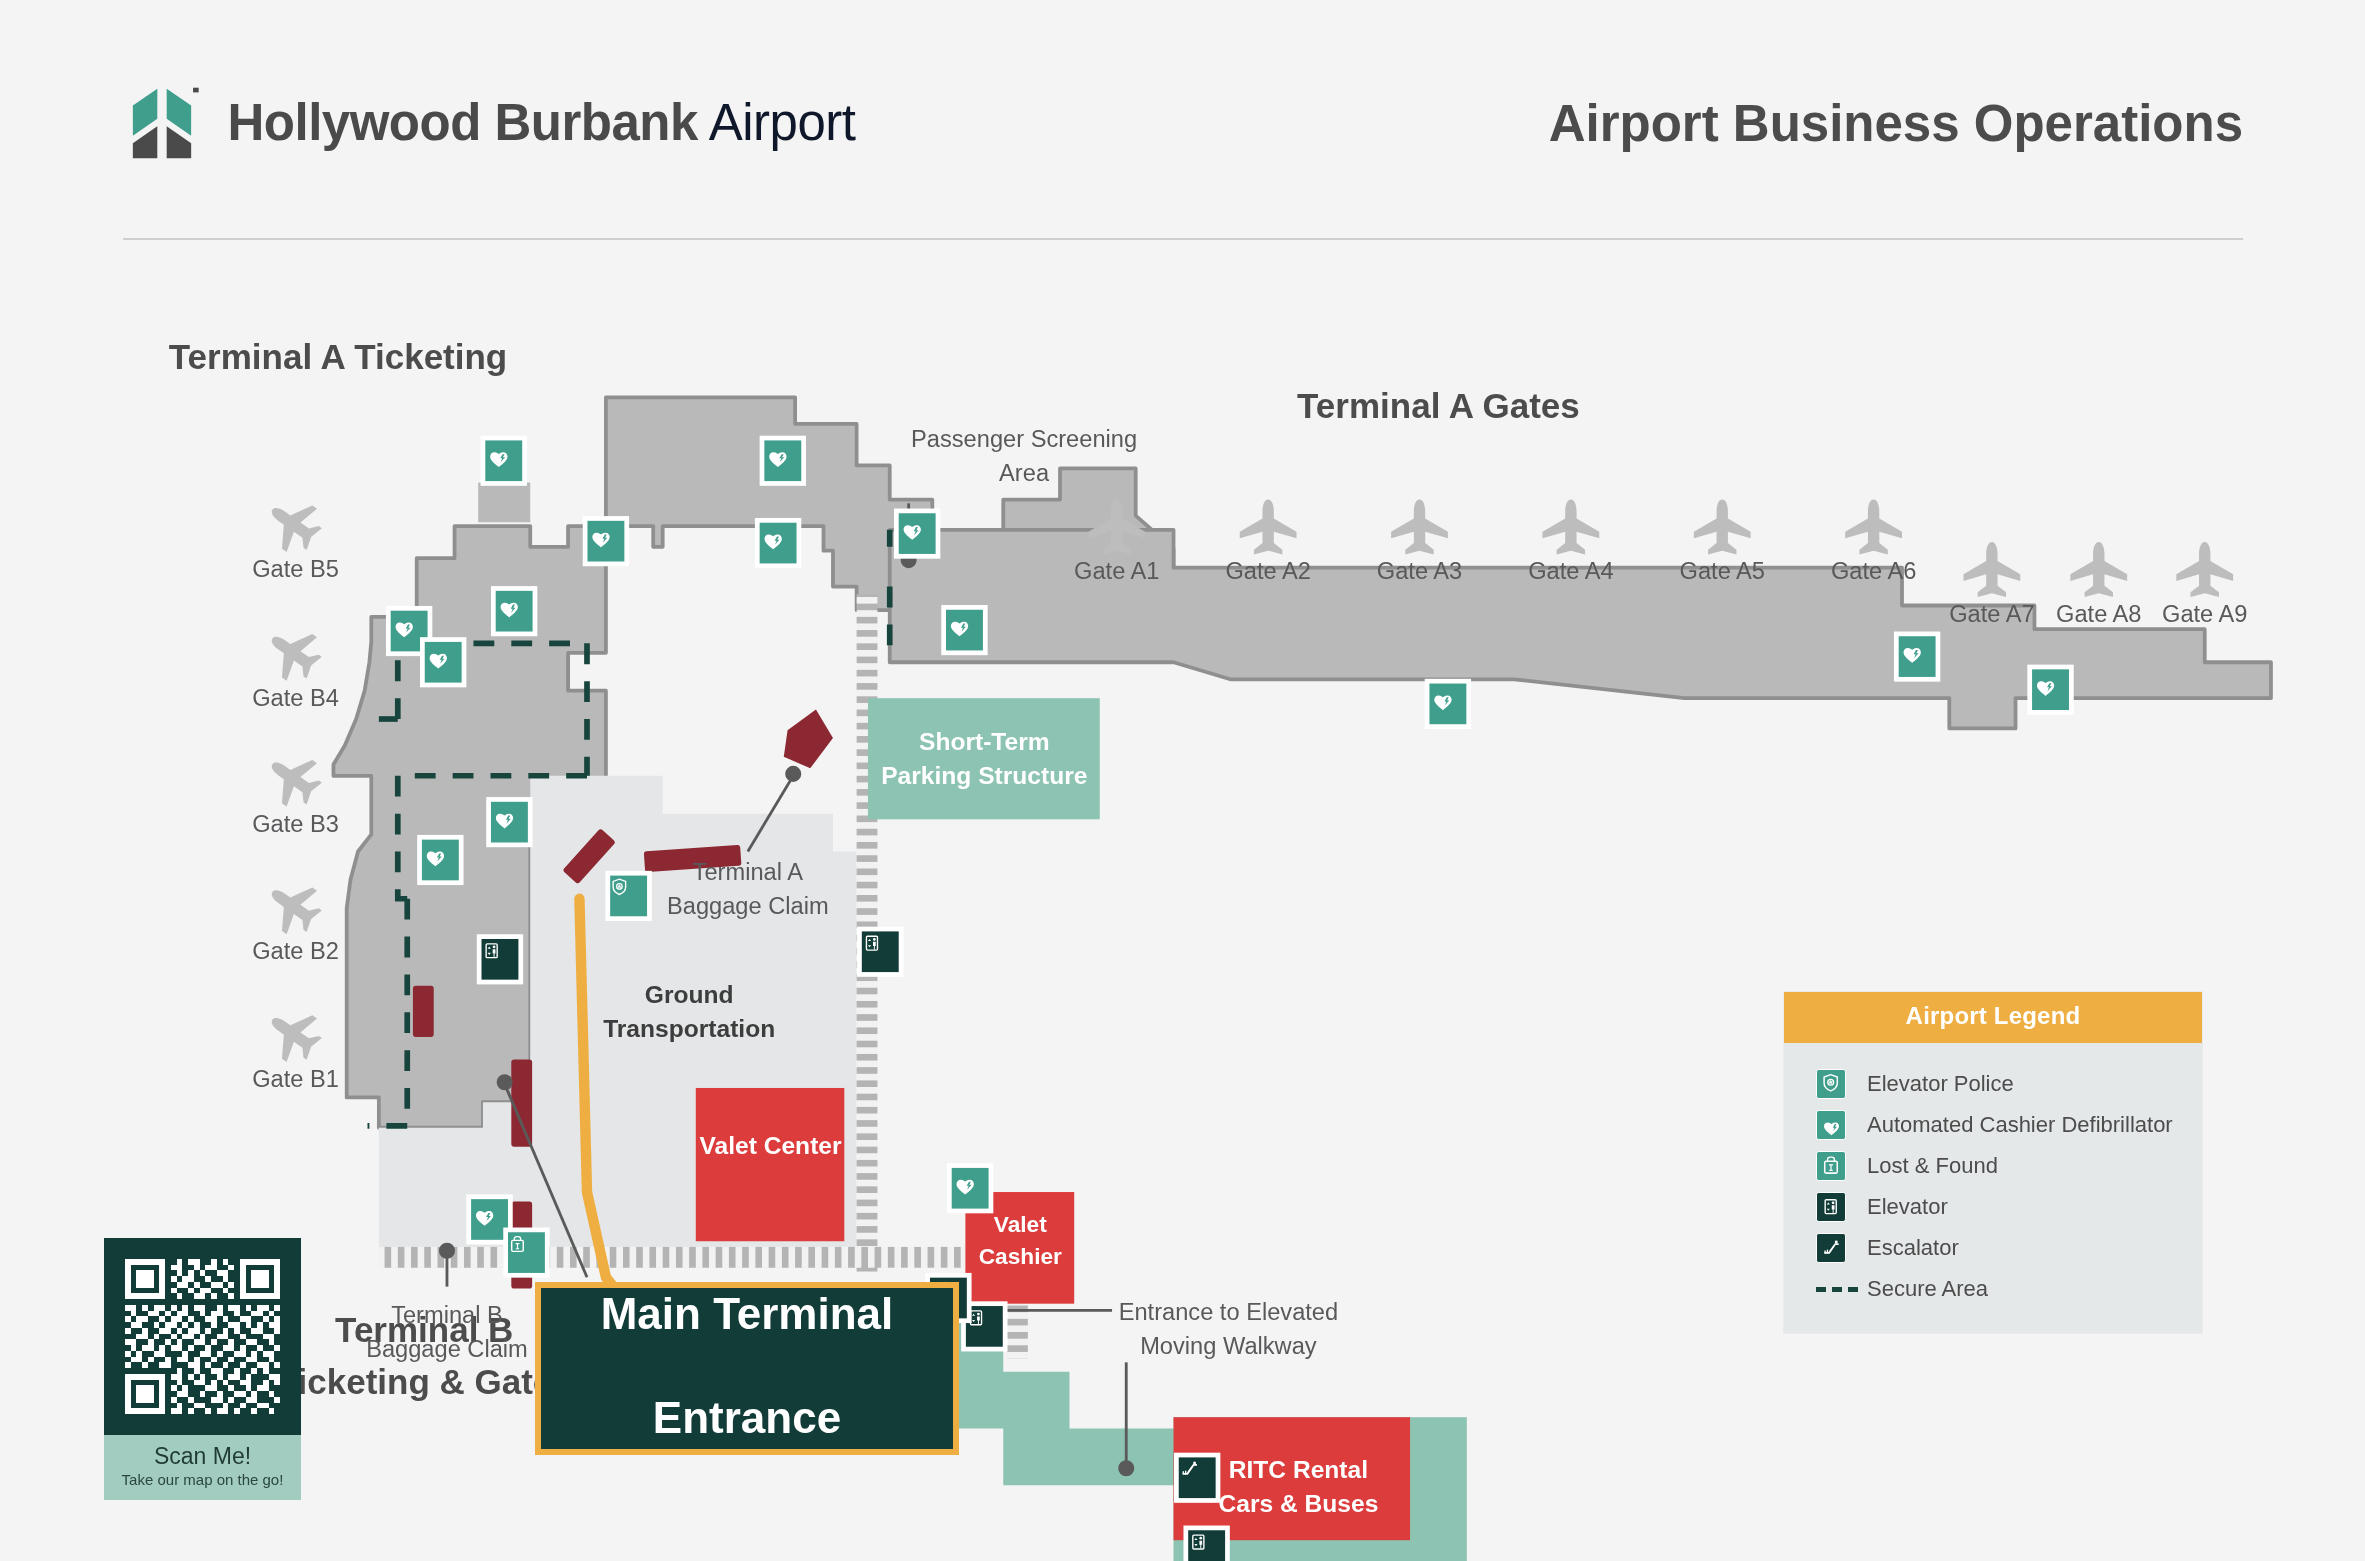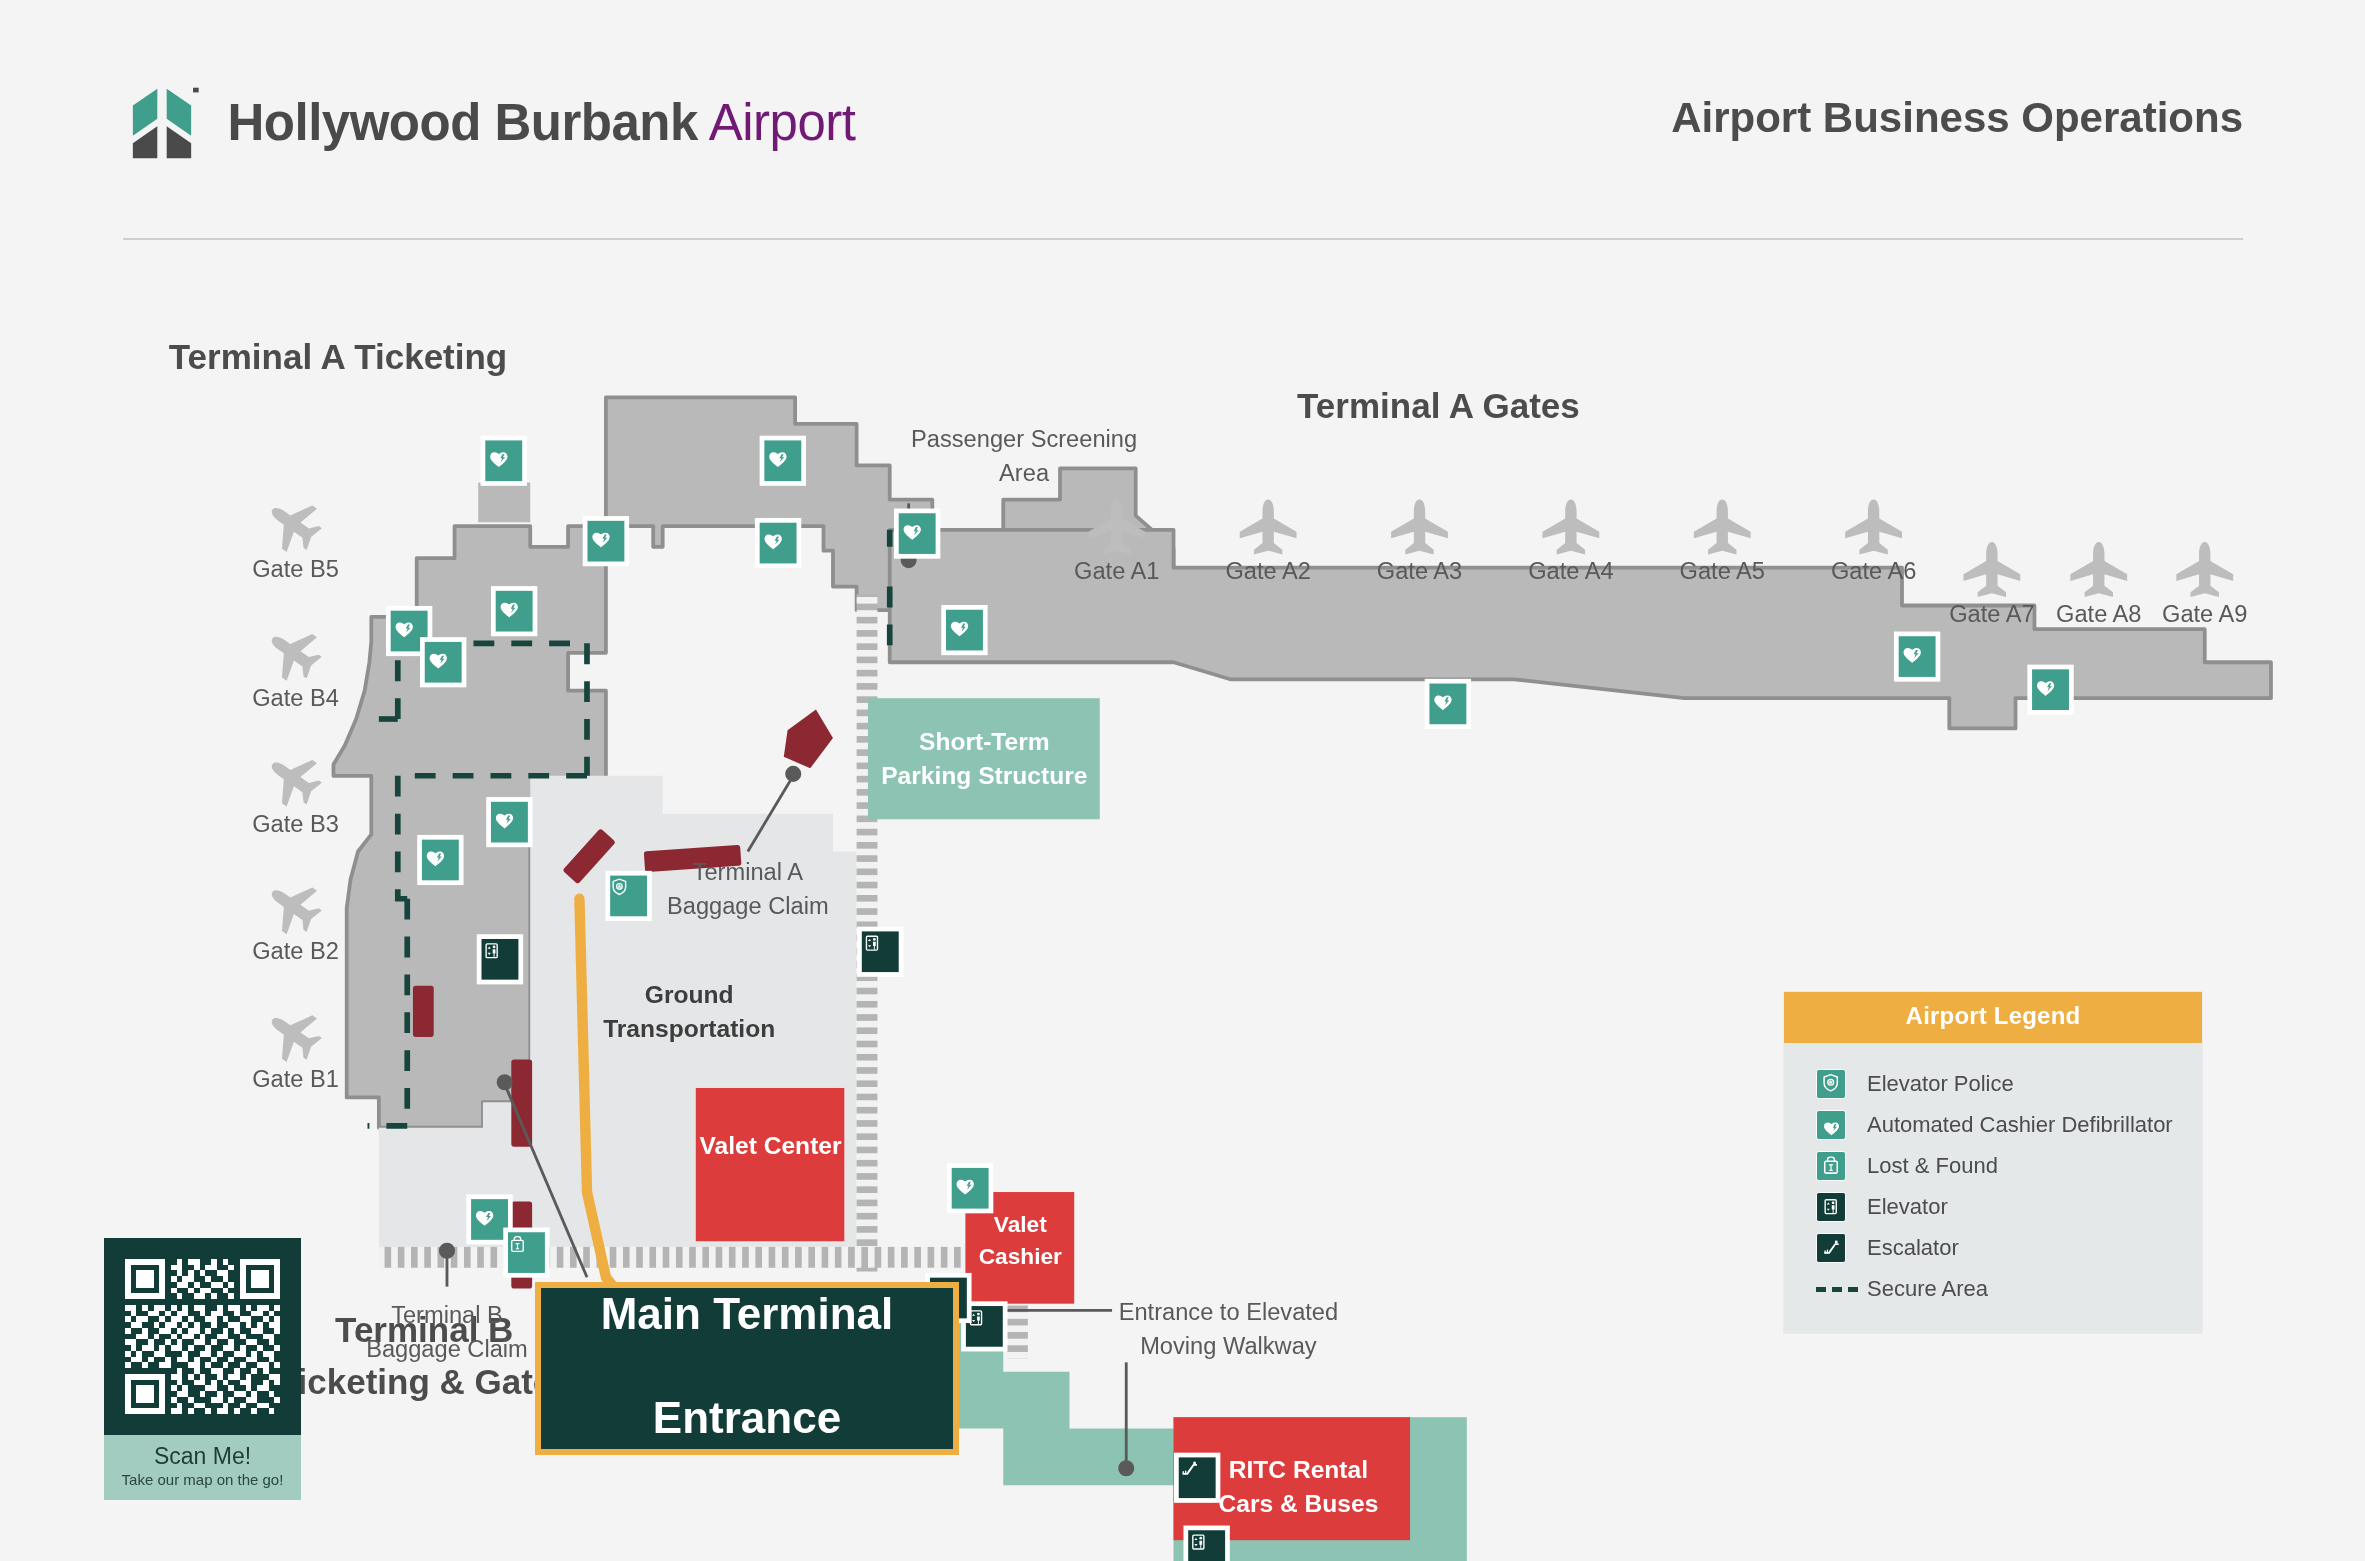--- a/index.html
+++ b/index.html
@@ -11,22 +11,22 @@
     position:relative;
   }
   .page{position:absolute;inset:0;}
 
   
   .header{position:absolute;left:123px;top:66px;width:2120px;height:170px;}
   .brand{position:absolute;left:0;top:17px;display:flex;align-items:center;gap:26.5px;}
   .logo{width:78px;height:79px;position:relative;}
   .brandtext{font-size:51px;letter-spacing:-0.5px;white-space:nowrap;}
   .brandtext .b1{font-weight:bold;color:#4a4a4a;}
-  .brandtext .b2{font-weight:normal;color:#701a75;}
-  .deptitle{position:absolute;right:0;top:28px;font-size:42px;font-weight:bold;color:#4c4c4c;white-space:nowrap;}
+  .brandtext .b2{font-weight:normal;color:#0f172a;}
+  .deptitle{position:absolute;right:0;top:28px;font-size:51px;font-weight:bold;color:#4c4c4c;white-space:nowrap;}
   .hr{position:absolute;left:123px;top:238px;width:2120px;height:1.9px;background:#cfcfcf;}
 
   
   .mapwrap{position:absolute;left:0;top:246px;width:2366px;height:1315px;}
   svg.map{display:block;}
 
   
   .t-head{font-family:"Liberation Sans",sans-serif;font-size:37px;font-weight:bold;fill:#4c4c4c;}
   .t-gate{font-family:"Liberation Sans",sans-serif;font-size:25px;fill:#58595b;}
   .t-call{font-family:"Liberation Sans",sans-serif;font-size:25px;fill:#58595b;}

